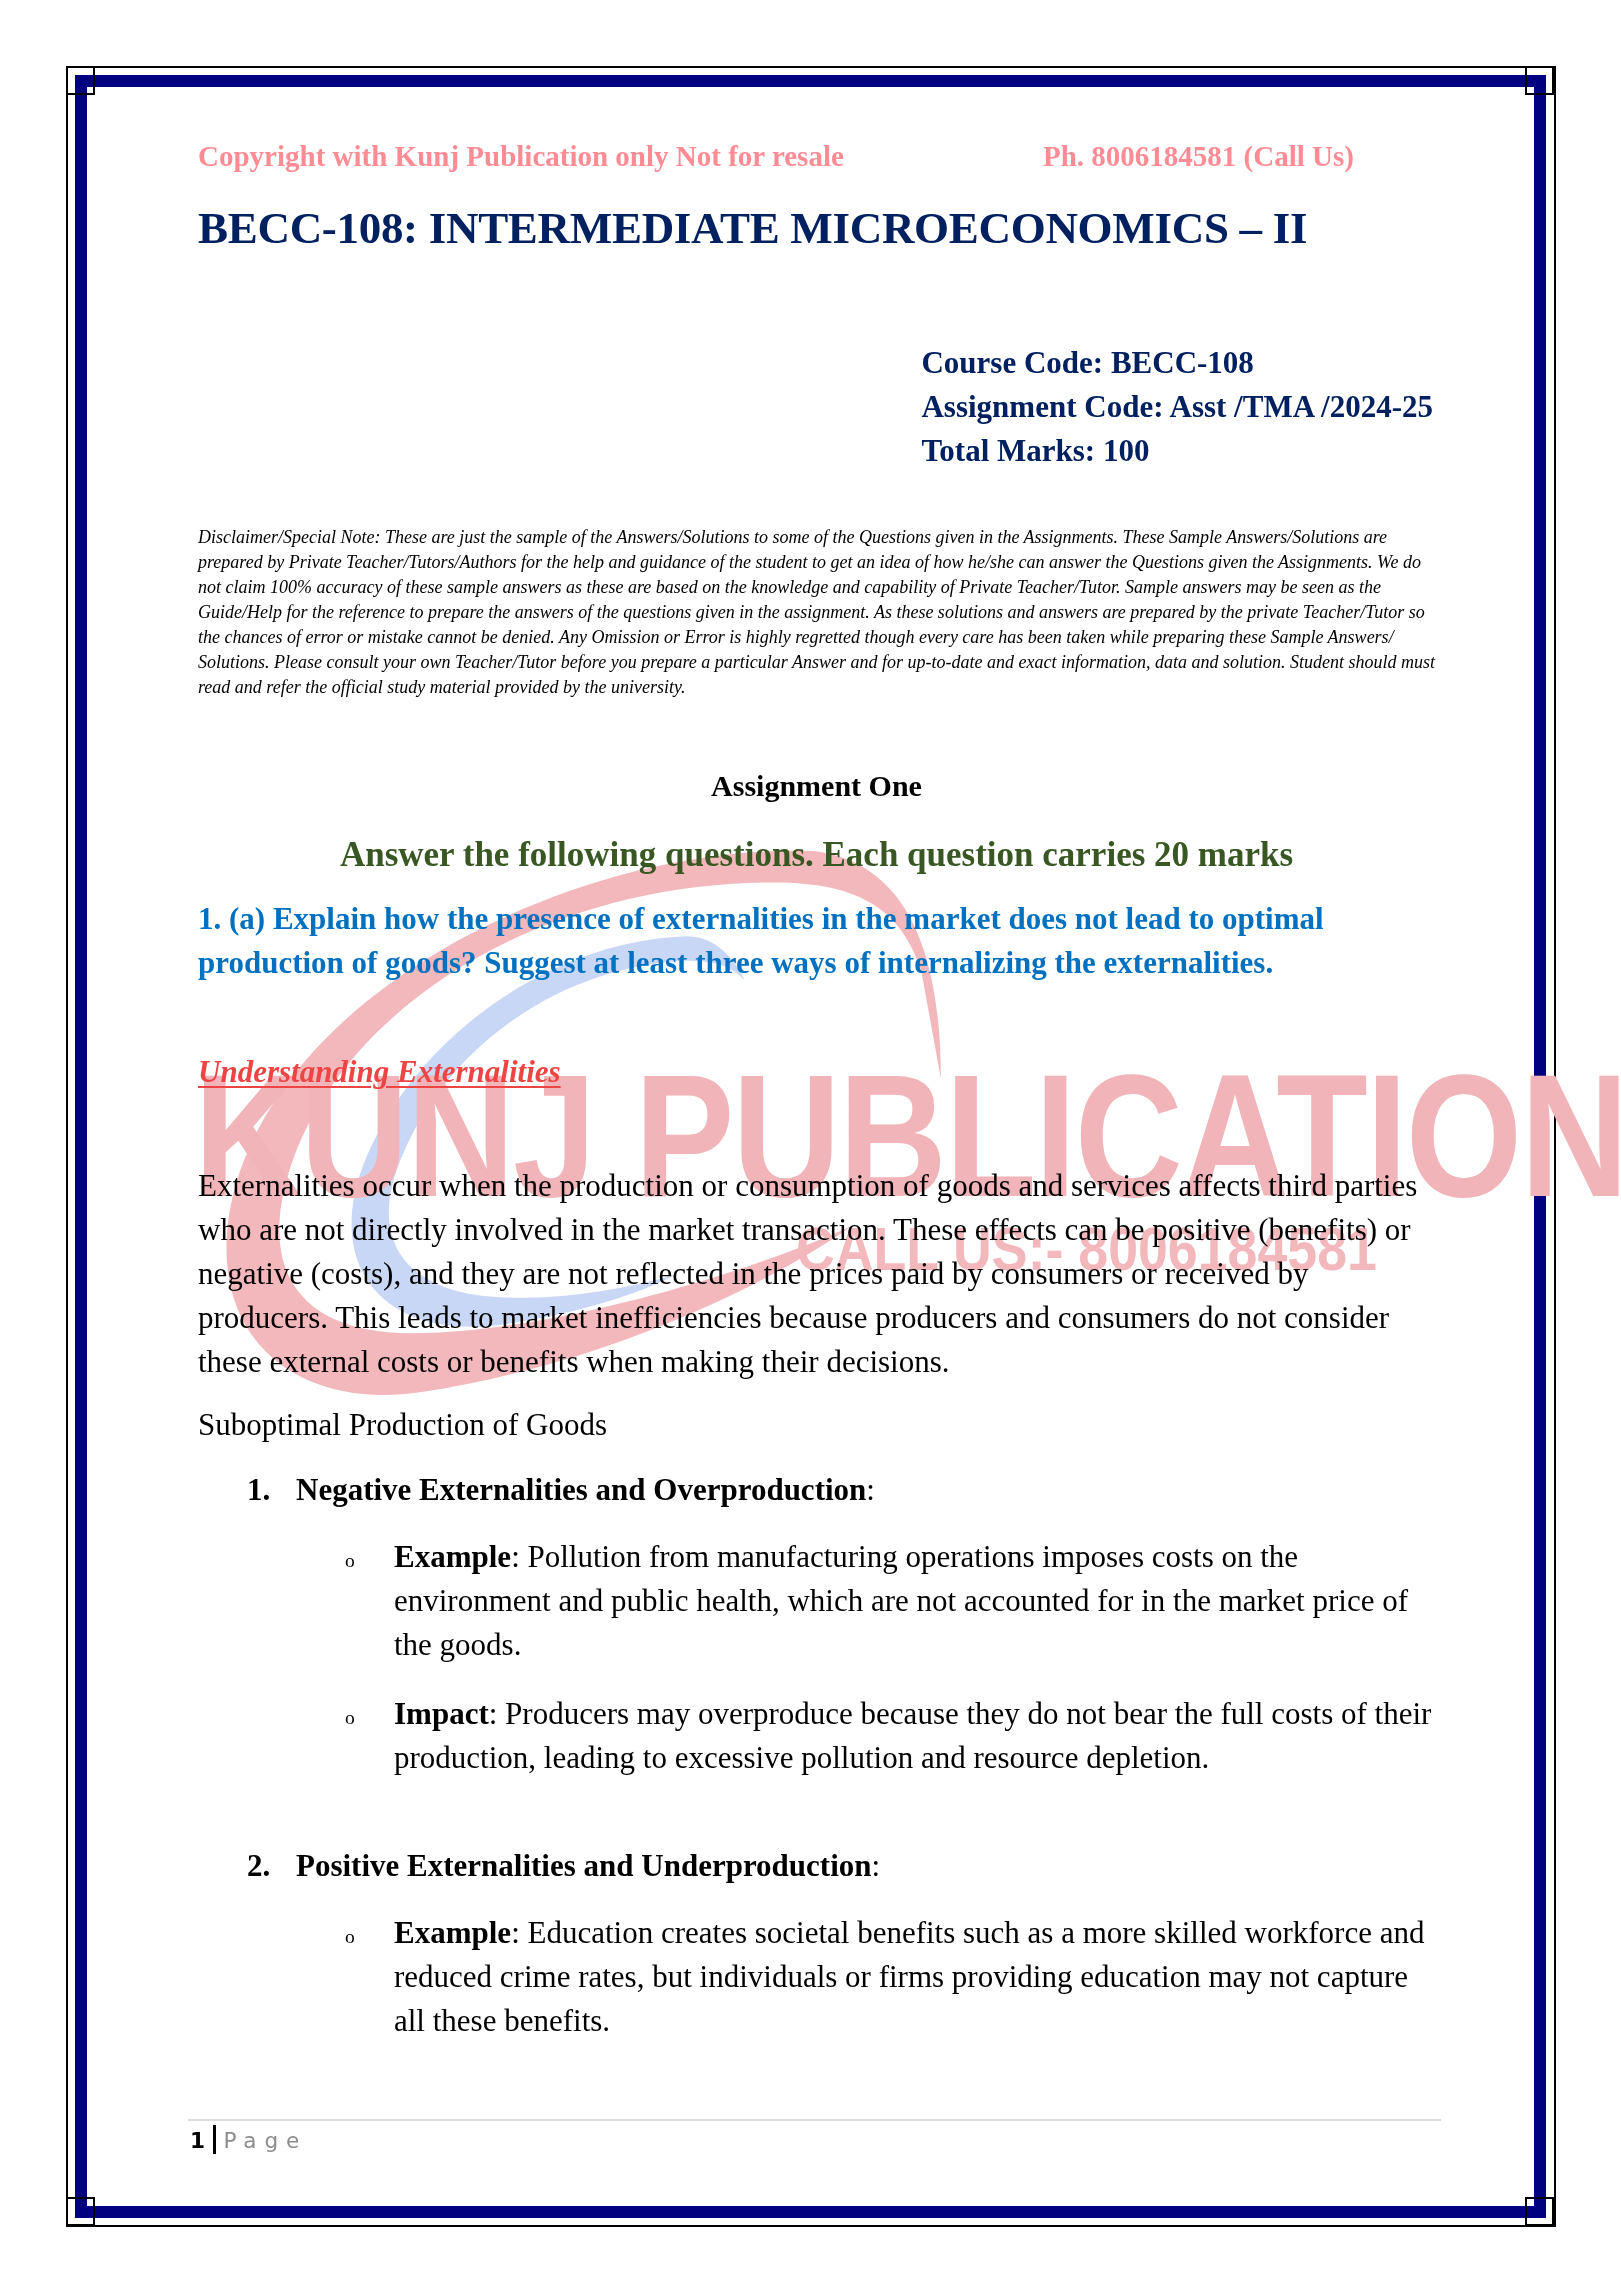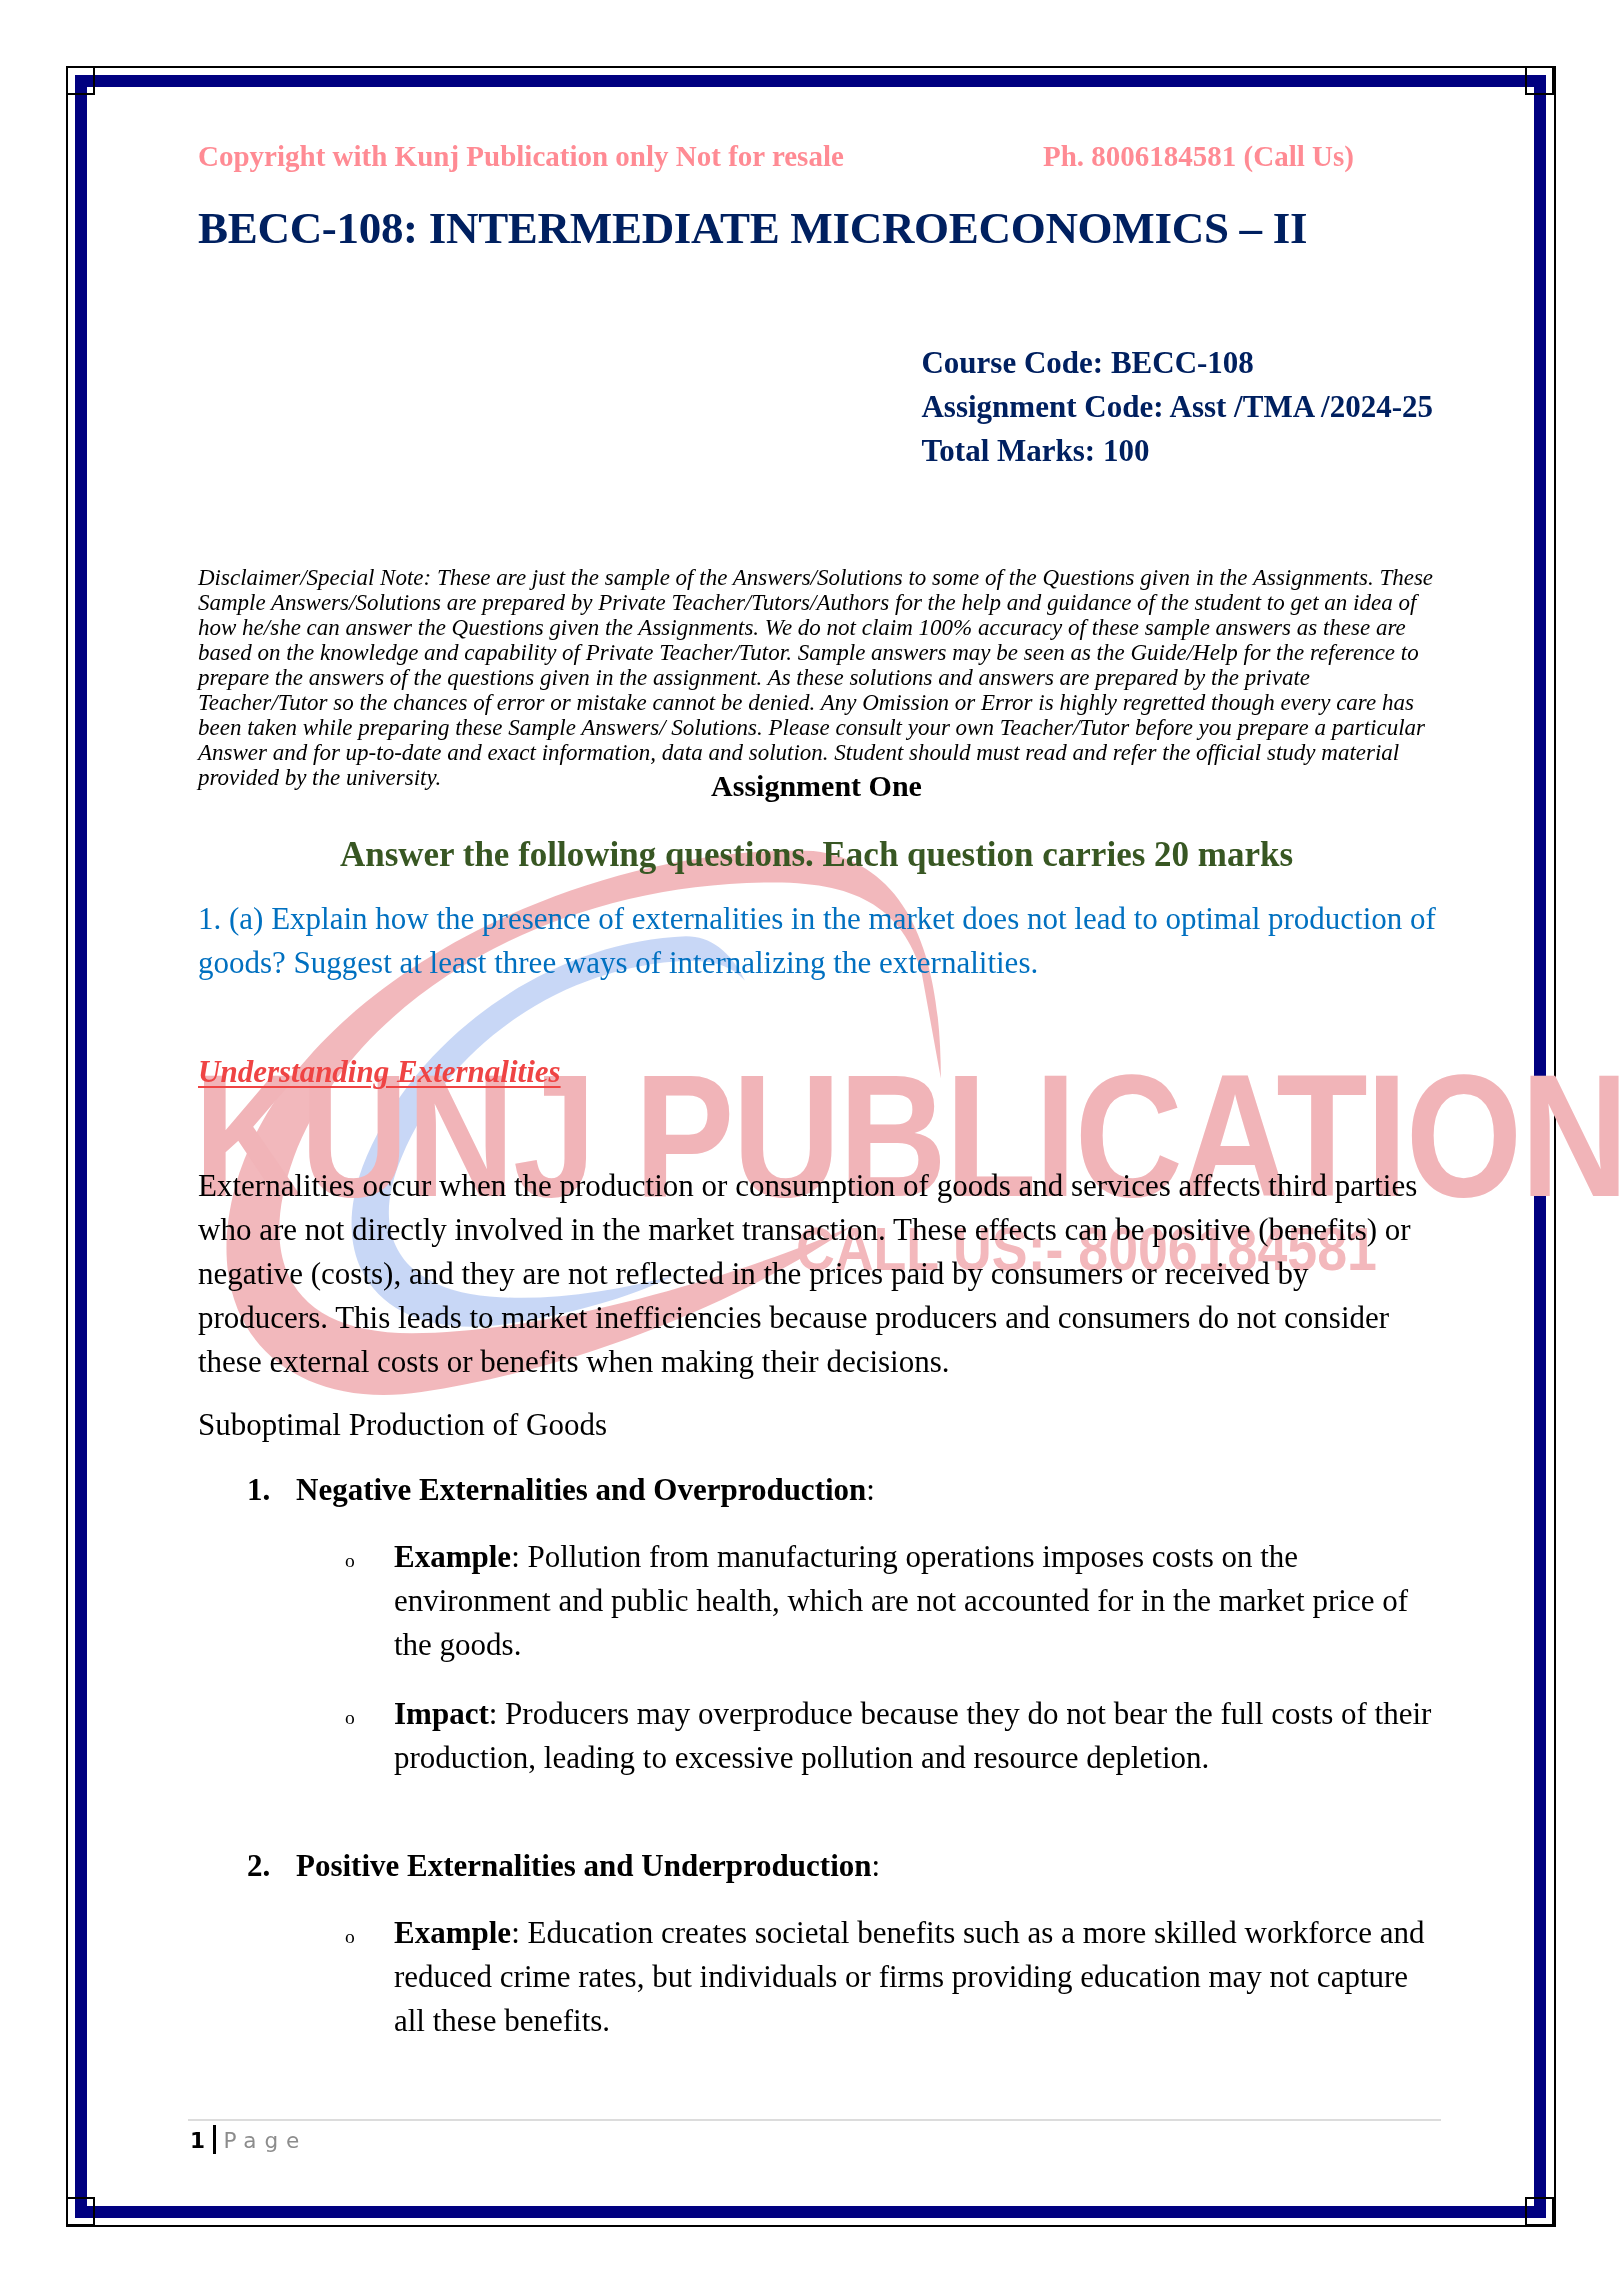--- a/index.html
+++ b/index.html
@@ -18,26 +18,26 @@
     .watermark { position: absolute; left: 0; top: 0; width: 1621px; height: 2293px; pointer-events: none; z-index: 0; padding-left: 36px; }
     .wm-text { position: absolute; left: 194px; top: 1049px; font-family: "Liberation Sans", sans-serif; font-weight: bold; font-size: 174px; color: #f1b4b8; letter-spacing: -2px; transform: scaleX(0.86); transform-origin: left top; white-space: nowrap; line-height: 1; }
     .wm-call { position: absolute; left: 796px; top: 1219px; font-family: "Liberation Sans", sans-serif; font-weight: bold; font-size: 61px; color: #f3b8bc; white-space: nowrap; line-height: 1; transform: scaleX(0.88); transform-origin: left top; }
 
     .copyright { position: absolute; top: 140px; left: 198px; width: 1237px; font-size: 29px; font-weight: bold; color: #ff8b94; white-space: nowrap; }
     .copyright .phone { position: absolute; left: 845px; }
     .course-title { position: absolute; top: 202px; left: 198px; width: 1237px; font-size: 45px; font-weight: bold; color: #002060; white-space: nowrap; letter-spacing: -0.3px; }
 
     .meta { position: absolute; top: 341px; right: 188px; text-align: left; font-size: 31px; font-weight: bold; color: #002060; line-height: 44px; }
 
-    .disclaimer { position: absolute; top: 525px; left: 198px; width: 1237px; font-size: 23px; font-style: italic; line-height: 25px; color: #000; margin-top: 40px; }
+    .disclaimer { position: absolute; top: 525px; left: 198px; width: 1237px; font-size: 18px; font-style: italic; line-height: 25px; color: #000; }
 
     .assign-title { position: absolute; top: 769px; left: 198px; width: 1237px; text-align: center; font-size: 30px; font-weight: bold; }
     .instructions { position: absolute; top: 835px; left: 198px; width: 1237px; text-align: center; font-size: 35px; font-weight: bold; color: #385723; }
 
-    .question { position: absolute; top: 897px; left: 198px; width: 1245px; font-size: 31px; font-weight: normal; color: #0070c0; line-height: 44px; }
+    .question { position: absolute; top: 897px; left: 198px; width: 1245px; font-size: 31px; font-weight: bold; color: #0070c0; line-height: 44px; }
 
     .section-heading-u { position: absolute; top: 1054px; left: 198px; font-size: 31px; font-weight: bold; color: #ef4444; text-decoration: underline; text-decoration-thickness: 2px; text-underline-offset: 3.9px; font-style: italic; }
 
     .para { position: absolute; top: 1164px; left: 198px; width: 1245px; font-size: 31px; line-height: 44px; }
 
     .section-heading { position: absolute; top: 1407px; left: 198px; font-size: 31px; font-weight: normal; }
 
     .num-item { position: absolute; left: 247px; font-size: 31px; }
     .num-item .num { display: inline-block; width: 49px; font-weight: bold; }
     .num-item .label { font-weight: bold; }

